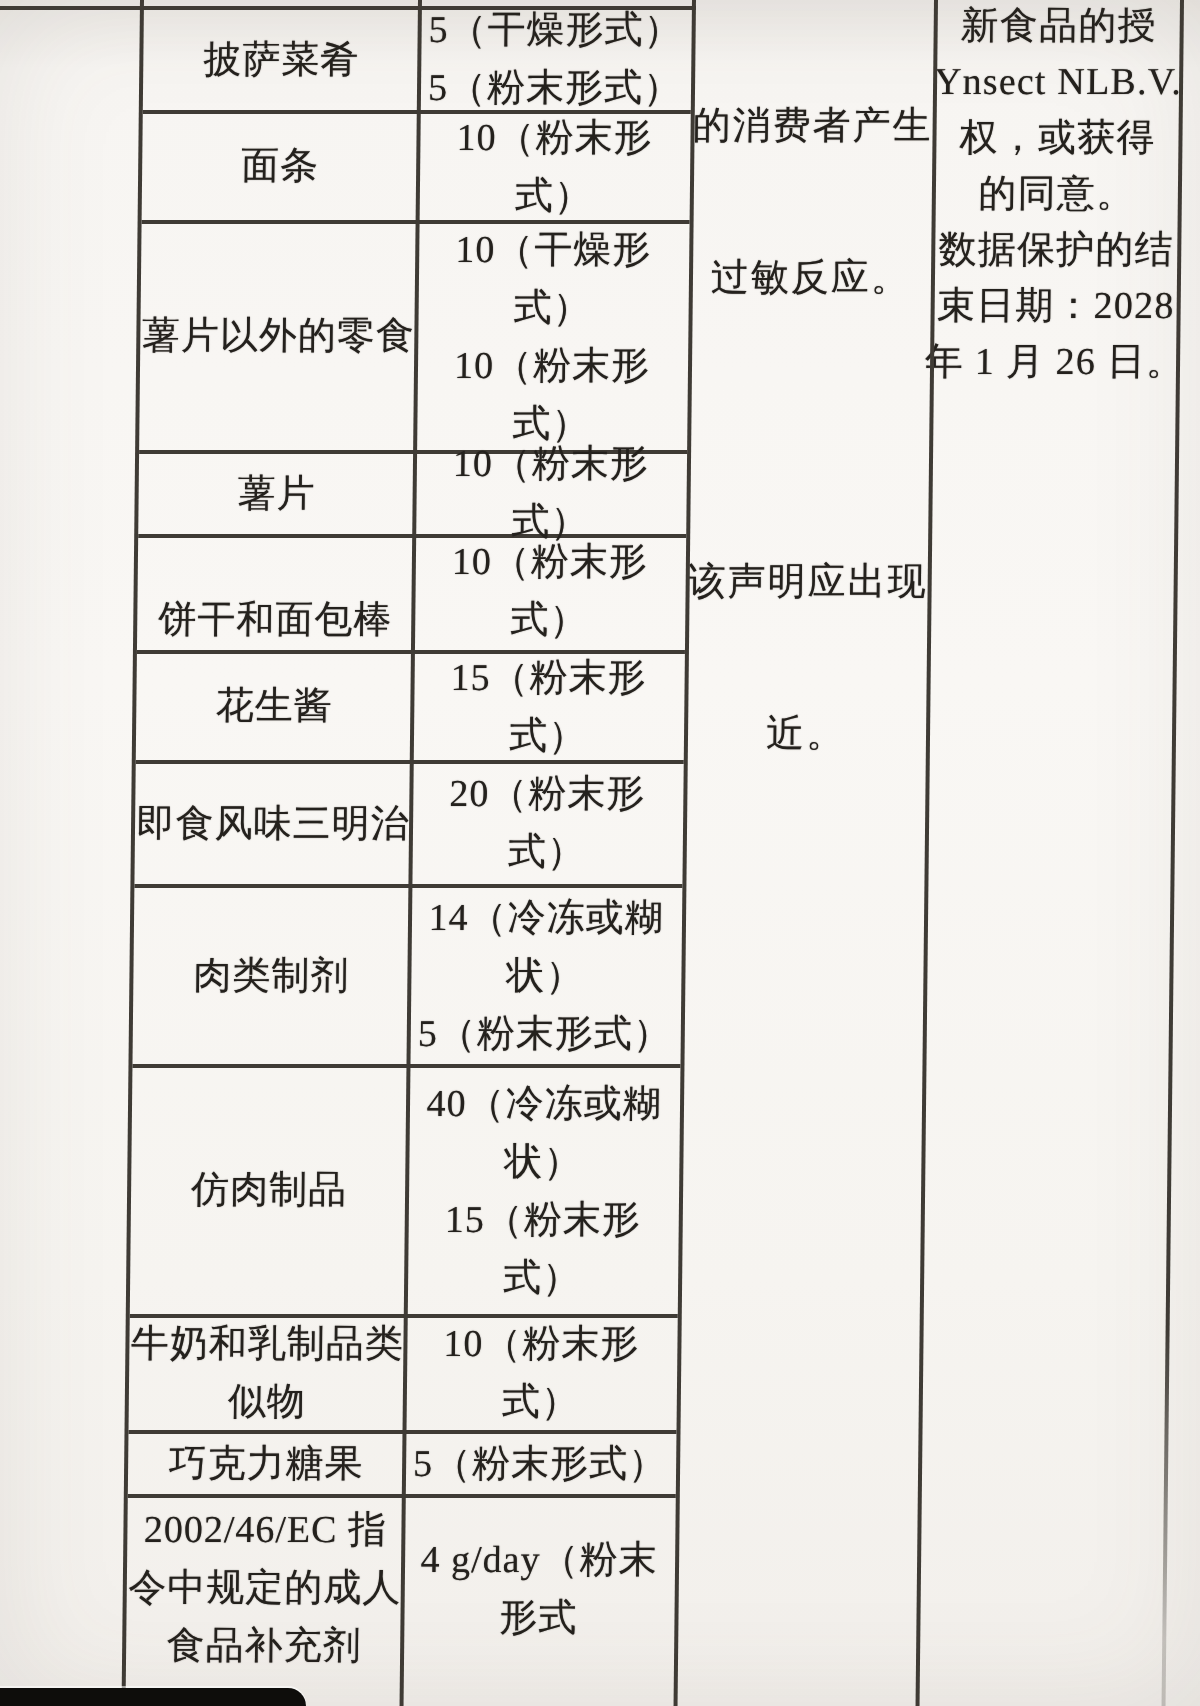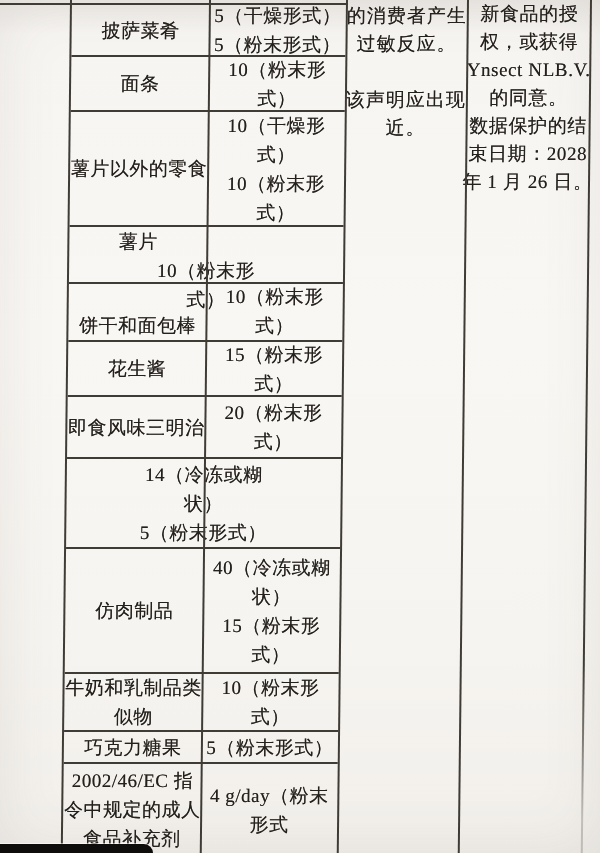--- a/index.html
+++ b/index.html
@@ -29,21 +29,21 @@
   .cell{display:flex;flex-direction:column;justify-content:center;align-items:center;box-sizing:border-box;overflow:visible;}
   .cell.cat{width:138px;}
   .cell.amt{flex:1;}
   .line{
     white-space:nowrap;line-height:29px;font-size:19px;
     letter-spacing:.5px;text-align:center;
     text-shadow:0 0 .6px rgba(40,35,30,.65);
   }
   .tallcell{position:absolute;z-index:1;display:flex;flex-direction:column;align-items:center;}
   .statement-cell{left:348px;top:2px;width:118px;}
-  .statement-cell .line{line-height:28px;letter-spacing:1px;}
+  .statement-cell .line{line-height:28px;letter-spacing:1px;margin-top:48px;}
   .auth-cell{left:469px;top:0px;width:121px;}
   .auth-cell .line{line-height:28px;letter-spacing:.6px;text-align:right;}
   .scan-corner{
     position:absolute;left:-3px;top:844px;width:156px;height:12px;
     background:var(--corner,#0e0d0b);
     border-radius:0 9px 3px 0;z-index:5;
     box-shadow:0 -1px 0 rgba(255,255,255,.55);
   }
 </style>
 </head>
@@ -81,21 +81,21 @@
           <div class="cell cat">
             <div class="line">薯片以外的零食</div>
           </div>
           <div class="cell amt">
             <div class="line">10（干燥形</div>
             <div class="line">式）</div>
             <div class="line">10（粉末形</div>
             <div class="line">式）</div>
           </div>
         </div>
-        <div class="trow" style="height: 57px; flex-direction: column;">
+        <div class="trow" style="height: 42px;">
           <div class="cell cat">
             <div class="line">薯片</div>
           </div>
           <div class="cell amt">
             <div class="line">10（粉末形</div>
             <div class="line">式）</div>
           </div>
         </div>
         <div class="trow" style="height: 58px; align-items: flex-end;">
           <div class="cell cat">
@@ -118,20 +118,23 @@
         <div class="trow" style="height: 62px;">
           <div class="cell cat">
             <div class="line">即食风味三明治</div>
           </div>
           <div class="cell amt">
             <div class="line">20（粉末形</div>
             <div class="line">式）</div>
           </div>
         </div>
         <div class="trow" style="height: 90px;">
+          <div class="cell cat">
+            <div class="line">肉类制剂</div>
+          </div>
           <div class="cell amt">
             <div class="line">14（冷冻或糊</div>
             <div class="line">状）</div>
             <div class="line">5（粉末形式）</div>
           </div>
         </div>
         <div class="trow" style="height: 125px;">
           <div class="cell cat">
             <div class="line">仿肉制品</div>
           </div>
@@ -175,22 +178,22 @@
 
     <div class="tallcell statement-cell">
         <div class="line">的消费者产生</div>
         <div class="line">过敏反应。</div>
         <div class="line">&nbsp;</div>
         <div class="line">该声明应出现</div>
         <div class="line">近。</div>
       </div>
     <div class="tallcell auth-cell">
         <div class="line">新食品的授</div>
+        <div class="line">Ynsect NLB.V.</div>
         <div class="line">权，或获得</div>
-        <div class="line">Ynsect NLB.V.</div>
         <div class="line">的同意。</div>
         <div class="line">数据保护的结</div>
         <div class="line">束日期：2028</div>
         <div class="line">年 1 月 26 日。</div>
       </div>
   </div>
   <div class="scan-corner"></div>
 </div>
 
 </body></html>

